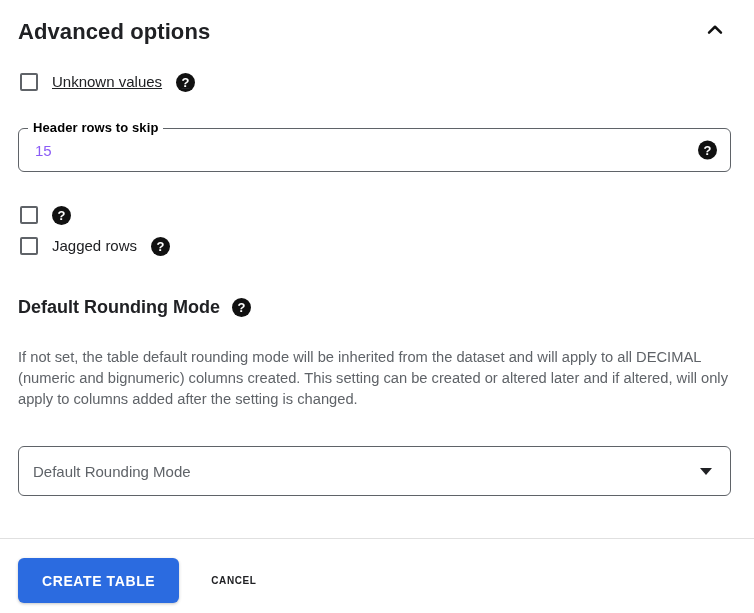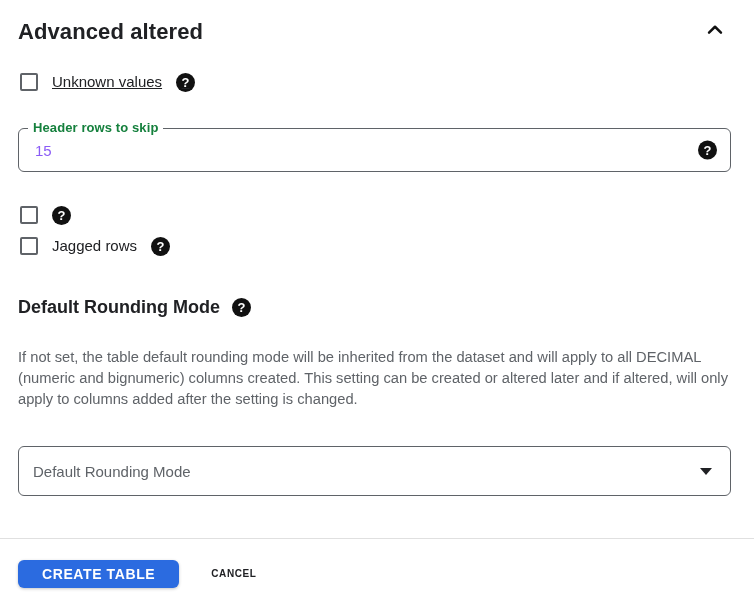--- a/index.html
+++ b/index.html
@@ -89,21 +89,21 @@
     pointer-events: none;
   }
   .text-field .float-label {
     position: absolute;
     top: -9px;
     left: 10px;
     background: #ffffff;
     padding: 0 5px;
     font-size: 13px;
     font-weight: 700;
-    color: #15803d;
+    color: #000000;
     line-height: 17px;
     letter-spacing: 0.1px;
   }
   .text-field input {
     width: 100%;
     height: 100%;
     border: none;
     outline: none;
     background: transparent;
     font-family: "Liberation Sans", sans-serif;
@@ -173,21 +173,21 @@
     background: #e0e0e0;
   }
   .footer {
     position: absolute;
     left: 18px;
     top: 558px;
     display: flex;
     align-items: center;
   }
   .btn-primary {
-    height: 28px;
+    height: 45px;
     padding: 0 24px;
     background: #2b6be0;
     color: #ffffff;
     border: none;
     border-radius: 6px;
     font-family: "Liberation Sans", sans-serif;
     font-size: 14px;
     font-weight: 700;
     letter-spacing: 0.6px;
     cursor: pointer;
@@ -205,21 +205,21 @@
     cursor: pointer;
     padding: 10px 0;
   }
 </style>
 </head>
 <body>
 
 <div class="content">
 
   <div class="panel-header">
-    <div class="panel-title">Advanced altered</div>
+    <div class="panel-title">Advanced options</div>
     <button class="collapse-btn">
       <span>
         <svg width="26" height="26" viewBox="0 0 24 24">
           <polyline points="6.5,14.5 12,9 17.5,14.5" fill="none" stroke="#111111" stroke-width="2.3" stroke-linecap="round" stroke-linejoin="round"></polyline>
         </svg>
       </span>
     </button>
   </div>
 
   <div class="checkbox-row row-unknown">

